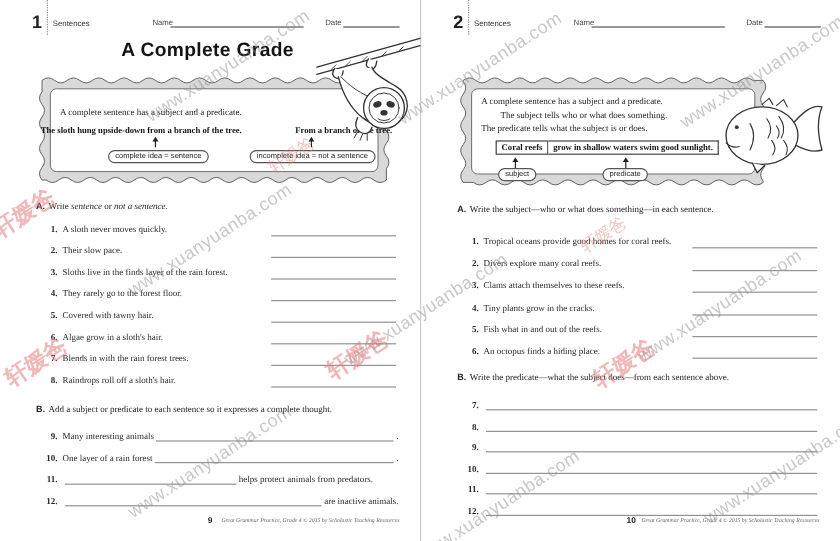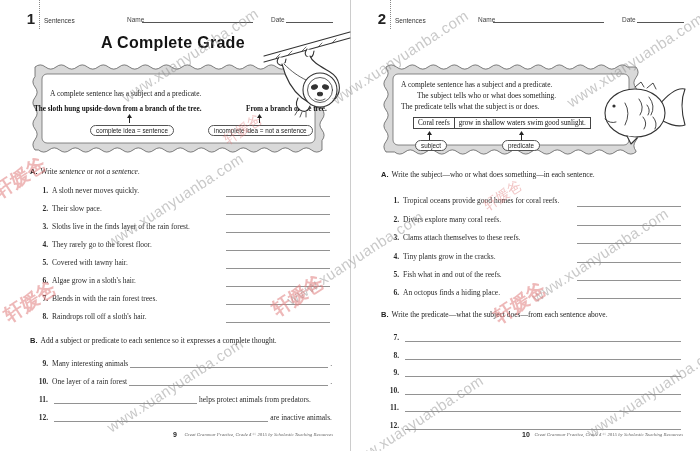--- a/index.html
+++ b/index.html
@@ -21,21 +21,21 @@
   .title{position:absolute;left:0;top:34px;width:346px;text-align:center;
     font:bold 16px "Liberation Sans",sans-serif;letter-spacing:.3px;color:#141414;}
 
   
   .rulebox-svg{position:absolute;left:30px;top:62px;}
   .boxline{position:absolute;font-size:7.5px;color:#222;white-space:nowrap;}
   .bold-ex{position:absolute;font-weight:bold;font-size:7.2px;color:#111;white-space:nowrap;}
   .arrow-up{position:absolute;width:7px;height:9px;}
   .pill{position:absolute;font:6.3px "Liberation Sans",sans-serif;color:#222;border:1px solid #555;
     border-radius:7px;padding:1px 5px;background:#fff;white-space:nowrap;}
-  .cellrow{position:absolute;display:flex;font-weight:normal;font-size:7.2px;color:#111;}
+  .cellrow{position:absolute;display:flex;font-weight:bold;font-size:7.2px;color:#111;}
   .cell{border:1px solid #444;padding:1px 4px;background:#fff;white-space:nowrap;}
   .cell + .cell{border-left:none;}
 
   
   .sec-head{position:absolute;left:30px;font-size:7.5px;color:#222;white-space:nowrap;}
   .sec-letter{font:bold 7.5px "Liberation Sans",sans-serif;margin-right:3px;}
   .item-row{position:absolute;left:30px;width:302px;height:12px;font-size:7.5px;}
   .item-num{position:absolute;left:0;width:18px;text-align:right;font-weight:bold;}
   .item-text{position:absolute;left:22px;white-space:nowrap;}
   .ans-line{position:absolute;right:2px;bottom:1px;width:104px;border-bottom:1px solid #929292;}

